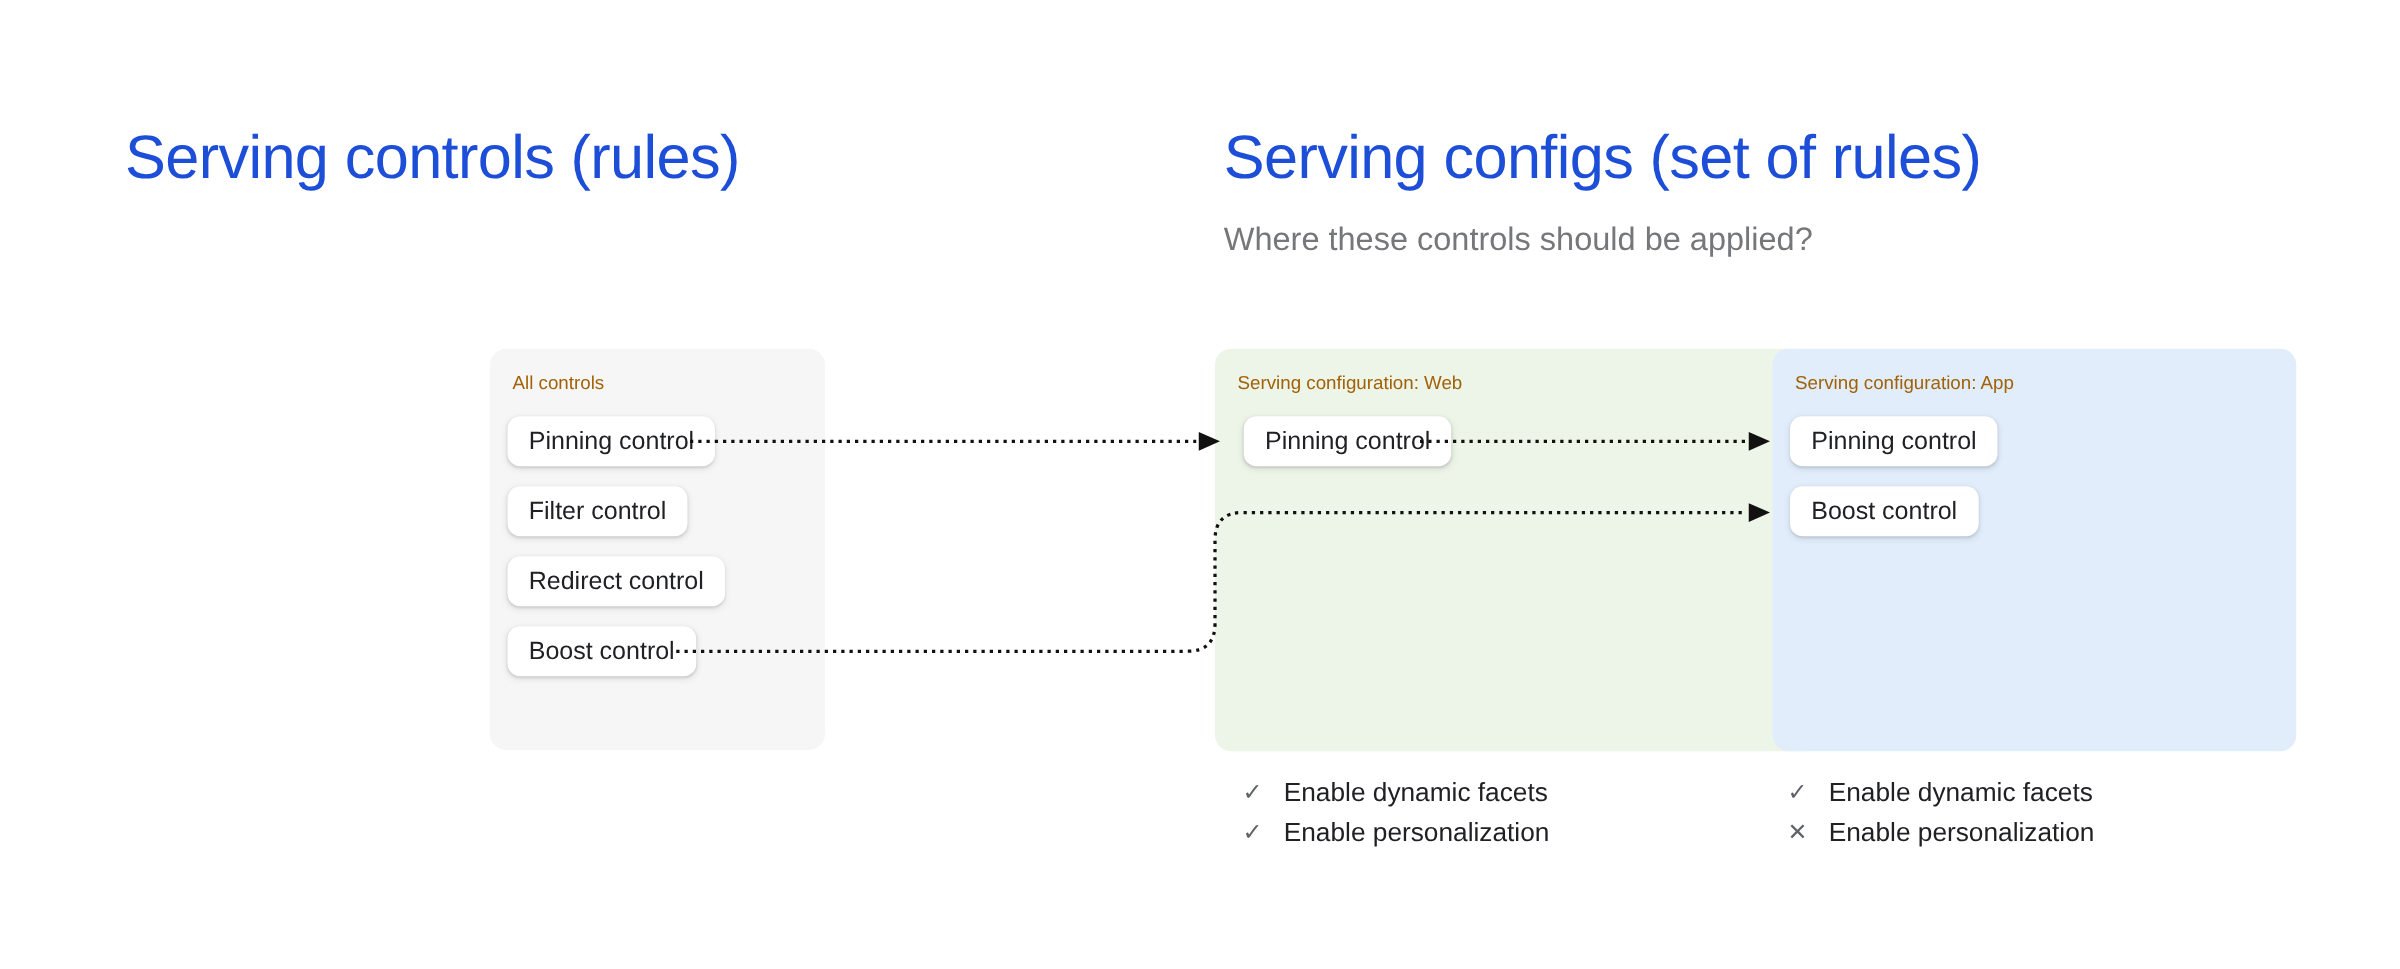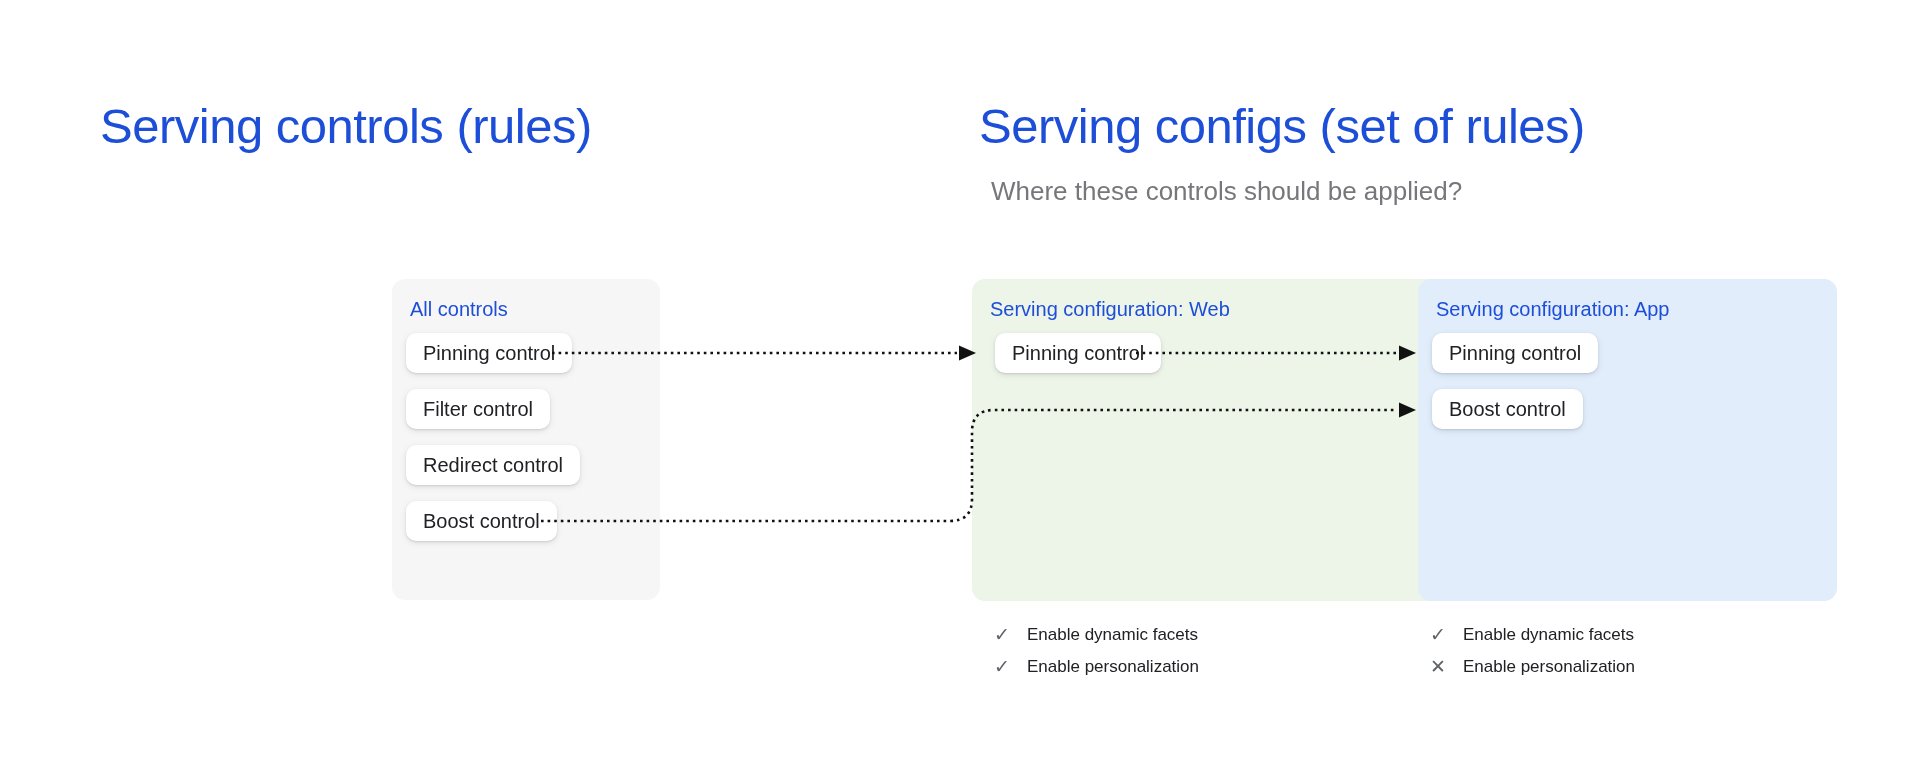--- a/index.html
+++ b/index.html
@@ -9,50 +9,50 @@
   }
   .abs{position:absolute;}
   .h1{font-size:49px;font-weight:400;letter-spacing:-0.5px;color:#1d4ed8;white-space:nowrap;}
   .sub{font-size:26px;font-weight:400;color:#76777a;white-space:nowrap;}
   .type-list{list-style:none;margin:0;padding:0;}
   .type-list li{font-size:23px;font-weight:600;color:#111;line-height:40px;white-space:nowrap;}
   .card{position:absolute;border-radius:13px;}
   .card-gray{background:#f6f6f6;}
   .card-green{background:#edf4e8;}
   .card-blue{background:#e1edfb;}
-  .card-label{position:absolute;left:18px;top:19px;font-size:20px;color:#1d4ed8;white-space:nowrap;text-align:center;}
+  .card-label{position:absolute;left:18px;top:19px;font-size:15px;color:#a16207;white-space:nowrap;text-align:center;}
   .pill{
     position:absolute;display:inline-flex;align-items:center;height:40px;padding:0 17px;
     background:#ffffff;border-radius:10px;font-size:20px;color:#202124;white-space:nowrap;
     box-shadow:0 1px 2px rgba(0,0,0,0.10),0 2px 6px rgba(0,0,0,0.10);
   }
   .features{display:flex;flex-direction:column;gap:11px;}
   .feature-row{display:flex;align-items:center;gap:15px;height:21px;}
   .feature-icon{font-size:19px;line-height:21px;color:#5f6368;width:20px;text-align:center;}
-  .feature-label{font-size:17px;color:#202124;white-space:nowrap;}
+  .feature-label{font-size:21px;color:#202124;white-space:nowrap;}
   svg.arrows{position:absolute;left:0;top:0;pointer-events:none;}
 </style>
 </head>
 <body>
 
 <div class="canvas">
 
   <div class="abs h1" style="left:100px;top:98px;">Serving controls (rules)</div>
 
 
   <div class="card card-gray" style="left:392px;top:279px;width:268px;height:321px;">
     <div class="card-label">All controls</div>
     <div class="pill" style="left:14px;top:54px;">Pinning control</div>
     <div class="pill" style="left:14px;top:110px;">Filter control</div>
     <div class="pill" style="left:14px;top:166px;">Redirect control</div>
     <div class="pill" style="left:14px;top:222px;">Boost control</div>
   </div>
 
   <div class="abs h1" style="left:979px;top:98px;">Serving configs (set of rules)</div>
-  <div class="abs sub" style="left:979px;top:176px;margin-left:12px;">Where these controls should be applied?</div>
+  <div class="abs sub" style="left:979px;top:176px;">Where these controls should be applied?</div>
 
   <div class="card card-green" style="left:972px;top:279px;width:484px;height:322px;">
     <div class="card-label">Serving configuration: Web</div>
     <div class="pill" style="left:23px;top:54px;">Pinning control</div>
   </div>
 
   <div class="card card-blue" style="left:1418px;top:279px;width:419px;height:322px;">
     <div class="card-label">Serving configuration: App</div>
     <div class="pill" style="left:14px;top:54px;">Pinning control</div>
     <div class="pill" style="left:14px;top:110px;">Boost control</div>

